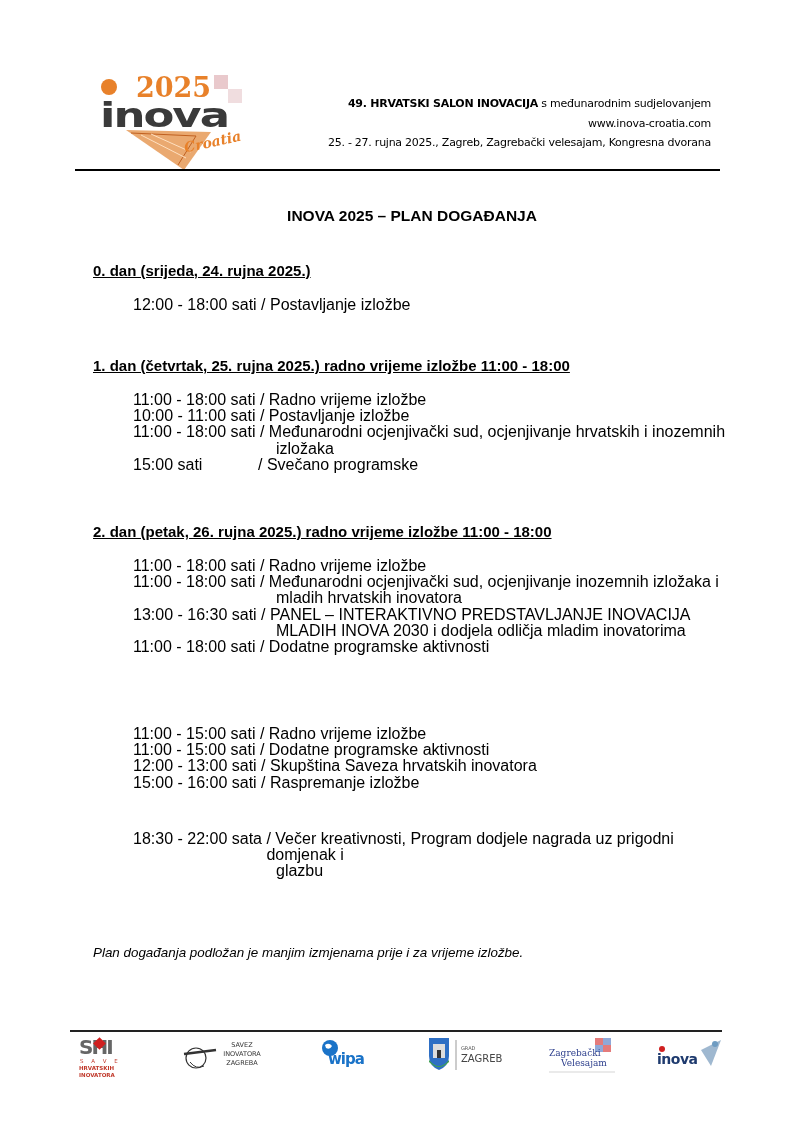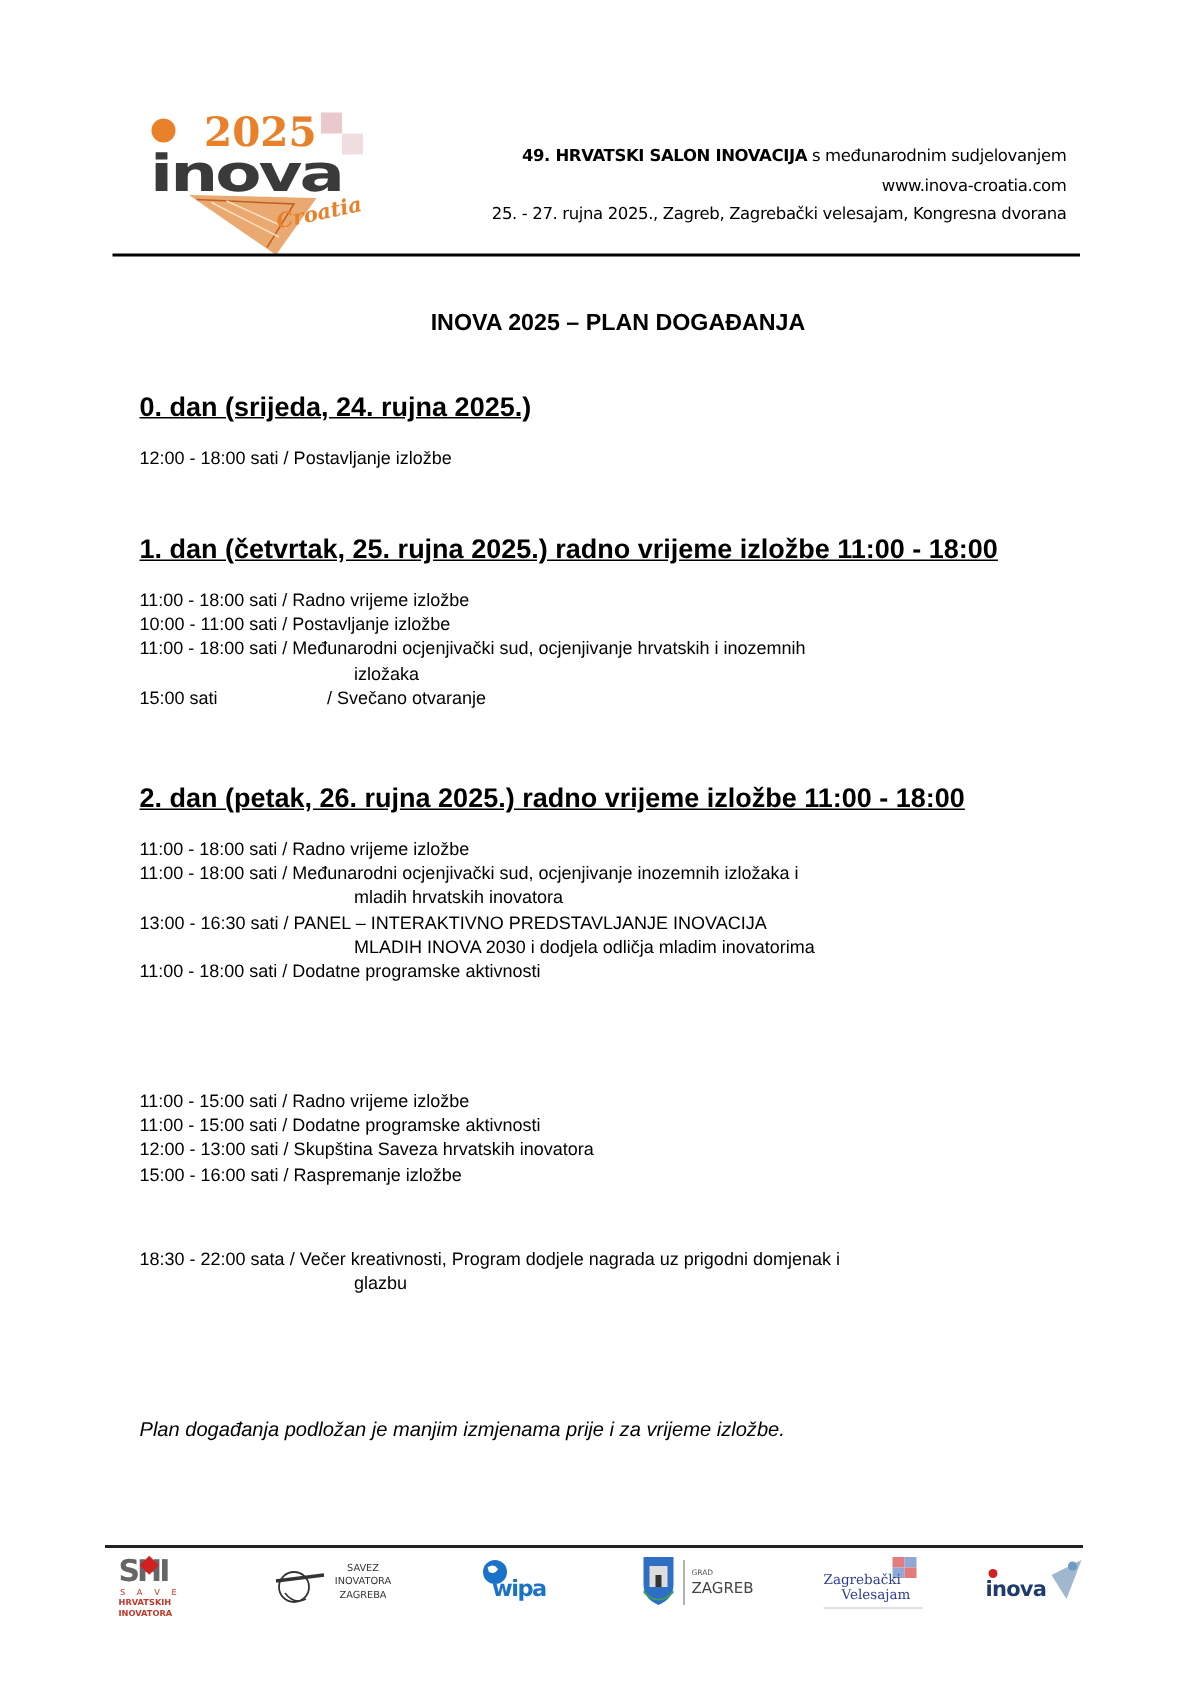--- a/index.html
+++ b/index.html
@@ -9,22 +9,22 @@
   .logo { position: absolute; left: 78px; top: 70px; width: 150px; height: 100px; margin-left: 18px; }
   .header-text { position: absolute; right: 83px; top: 94px; text-align: right; font-family: "DejaVu Sans", sans-serif; font-size: 11px; line-height: 19.5px; letter-spacing: -0.25px; }
   .header-text b { font-weight: bold; }
   .header-rule { position: absolute; left: 75px; top: 169px; width: 645px; height: 2px; background: #000; }
 
   
   .doc-title { position: absolute; left: 0; right: 0; top: 207px; text-align: center; font-weight: bold; font-size: 15.5px; padding-left: 30px; }
 
   
   .section { position: absolute; left: 93px; width: 640px; }
-  .day-heading { font-weight: bold; text-decoration: underline; font-size: 18px; line-height: 16px; margin: 0; }
-  .entries { margin-top: 18px; font-size: 12px; line-height: 16.2px; }
+  .day-heading { font-weight: bold; text-decoration: underline; font-size: 15px; line-height: 16px; margin: 0; }
+  .entries { margin-top: 18px; font-size: 16px; line-height: 16.2px; margin-left: 40px; }
   .entry { display: flex; }
   .entry .time { white-space: pre; }
   .entry .desc { }
   .entry.short .time { width: 125px; }
 
   .note { position: absolute; left: 93px; top: 945px; font-style: italic; font-size: 13.4px; }
 
   
   .footer-rule { position: absolute; left: 70px; top: 1030px; width: 652px; height: 1.5px; background: #222; }
   .footer-logos { position: absolute; left: 70px; top: 1036px; width: 655px; height: 46px; }
@@ -74,21 +74,21 @@
     </div>
     <div class="entry">
       <span class="time">10:00 - 11:00 sati</span>&nbsp;<span>/ Postavljanje izložbe</span>
     </div>
     <div>
       <div class="entry"><span class="time">11:00 - 18:00 sati</span>&nbsp;<span>/ Međunarodni ocjenjivački sud, ocjenjivanje hrvatskih i inozemnih</span></div>
       <div style="padding-left:143px;">izložaka</div>
     </div>
     <div class="entry short">
       <span class="time">15:00 sati</span>
-        <span>/ Svečano otvaranje</span>
+        <span>/ Svečano programske</span>
     </div>
   </div>
 </div>
 
 <div class="section" style="top:524px;">
   <p class="day-heading">2. dan (petak, 26. rujna 2025.) radno vrijeme izložbe 11:00 - 18:00</p>
   <div class="entries">
     <div class="entry">
       <span class="time">11:00 - 18:00 sati</span>&nbsp;<span>/ Radno vrijeme izložbe</span>
     </div>

